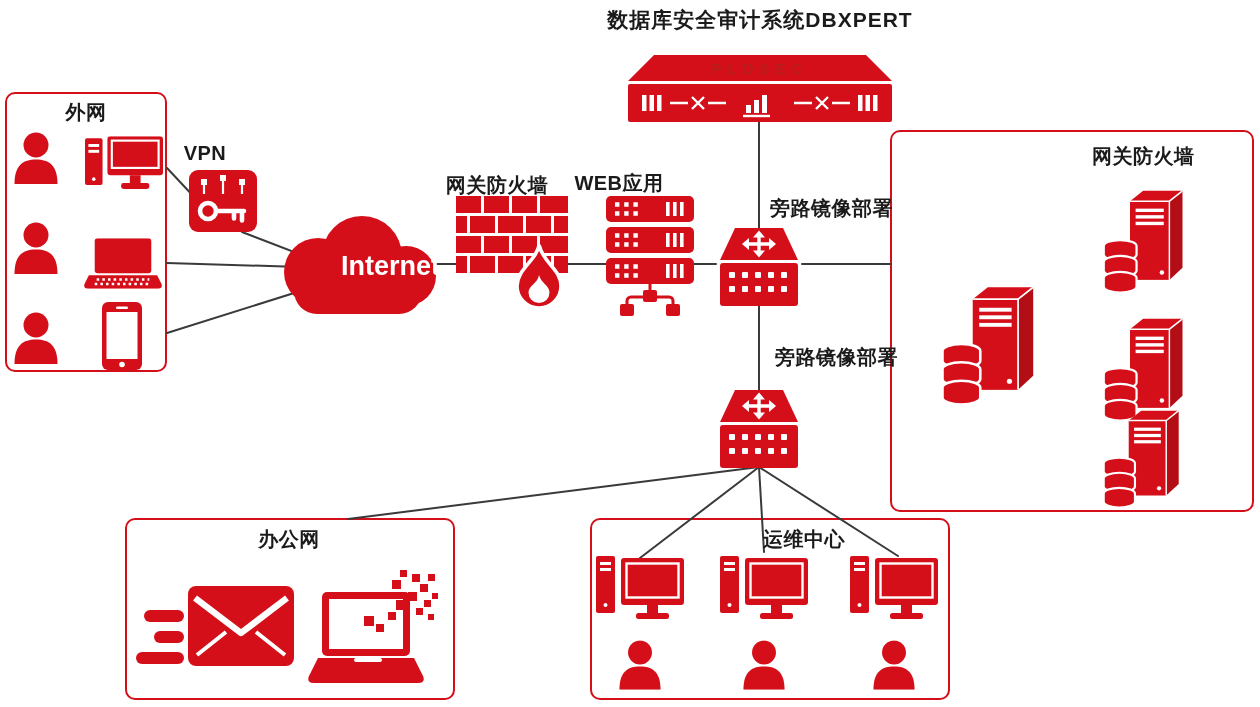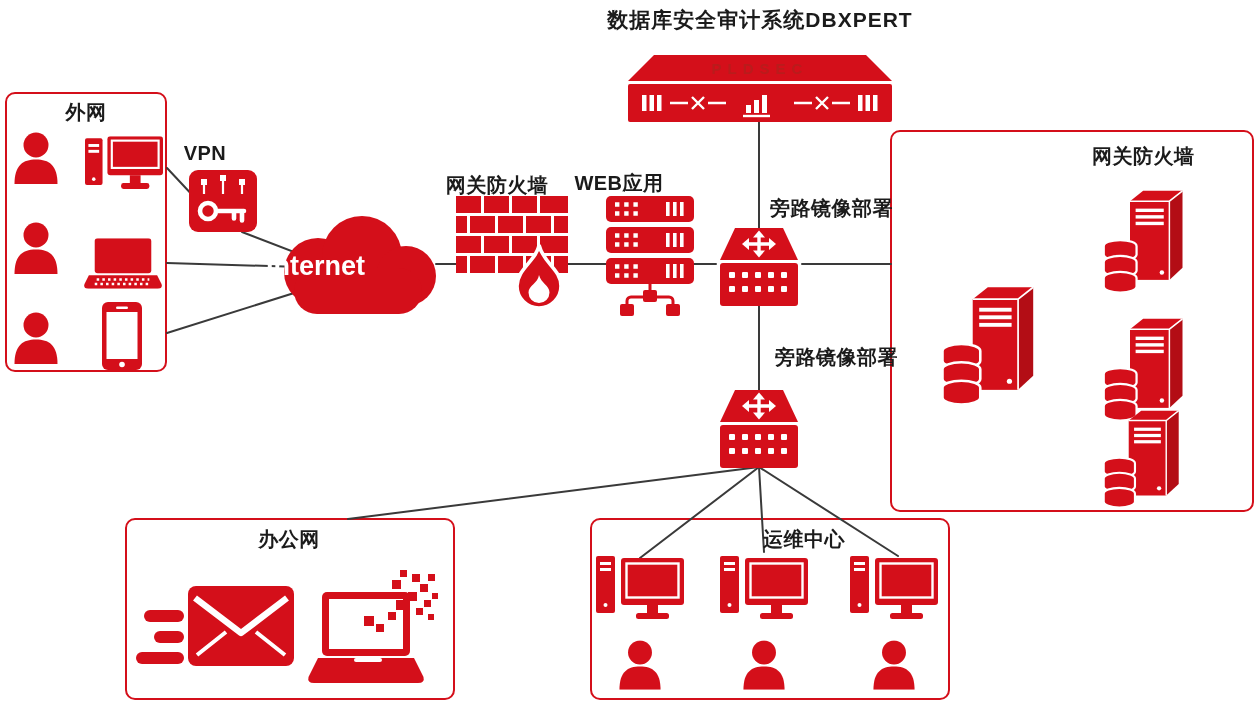--- a/index.html
+++ b/index.html
@@ -12,21 +12,21 @@
     position:absolute;z-index:1;background:#fff;
     border:2px solid var(--primary-red,#d40f1a);border-radius:10px;
   }
   #wires{position:absolute;left:0;top:0;z-index:2}
   .wire{stroke:var(--line-color,#3a3a3a);stroke-width:2;fill:none;stroke-linecap:round}
   .icon{position:absolute;z-index:3;overflow:visible}
   .lbl{position:absolute;z-index:4;font-weight:bold;font-size:20px;color:var(--ink,#1b1b1b);letter-spacing:.5px;white-space:nowrap}
   .center{text-align:center}
   .title{position:absolute;left:430px;top:6px;width:660px;text-align:center;z-index:4;
          font-size:21px;font-weight:bold;letter-spacing:1px}
-  .internet-label{left:266px;top:251px;width:174px;text-align:left;color:#fff;font-size:27px;letter-spacing:0}
+  .internet-label{left:266px;top:251px;width:174px;text-align:right;color:#fff;font-size:27px;letter-spacing:0}
   .appliance-label{left:628px;top:60px;width:264px;text-align:center;color:#b91c1c;font-size:15px;letter-spacing:6px}
   .f-red{fill:var(--primary-red,#d40f1a)}
   .f-red2{fill:var(--primary-red-dark,#b30d15)}
   .f-white{fill:#fff}
 </style>
 </head>
 <body>
 
 <div class="canvas">
 

